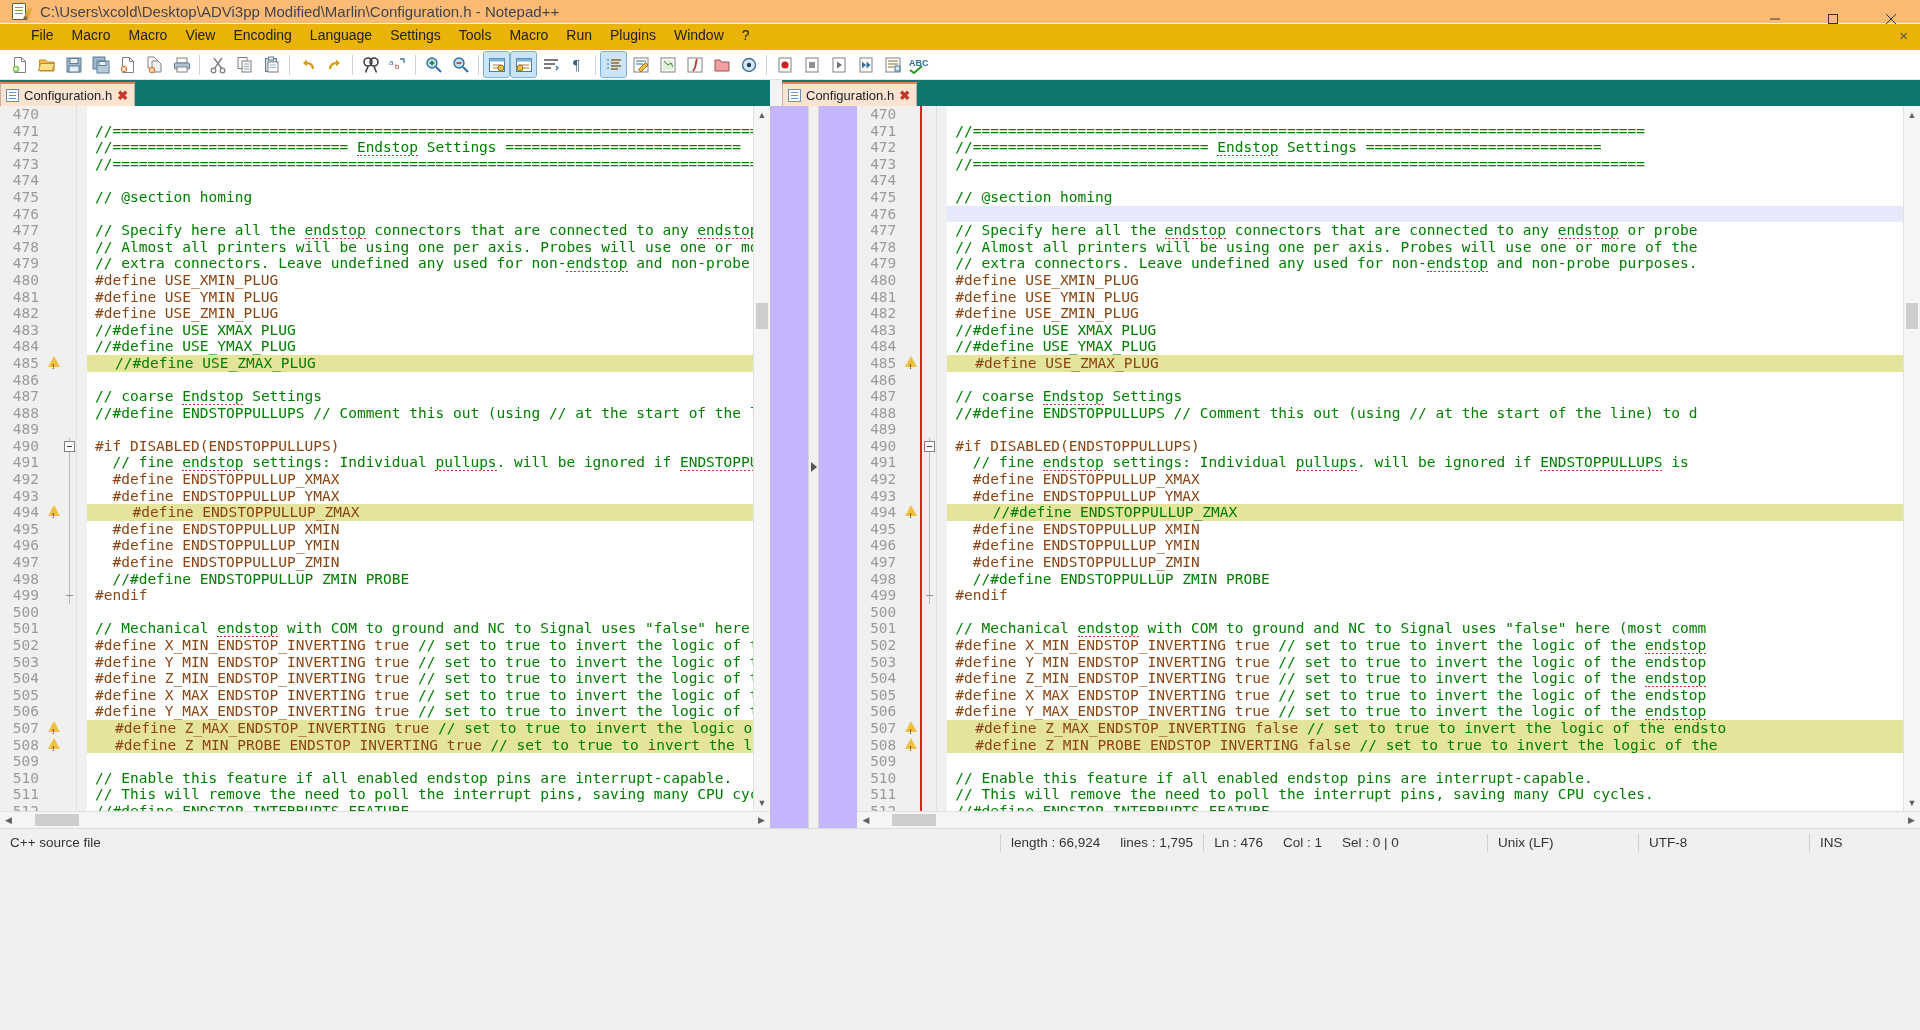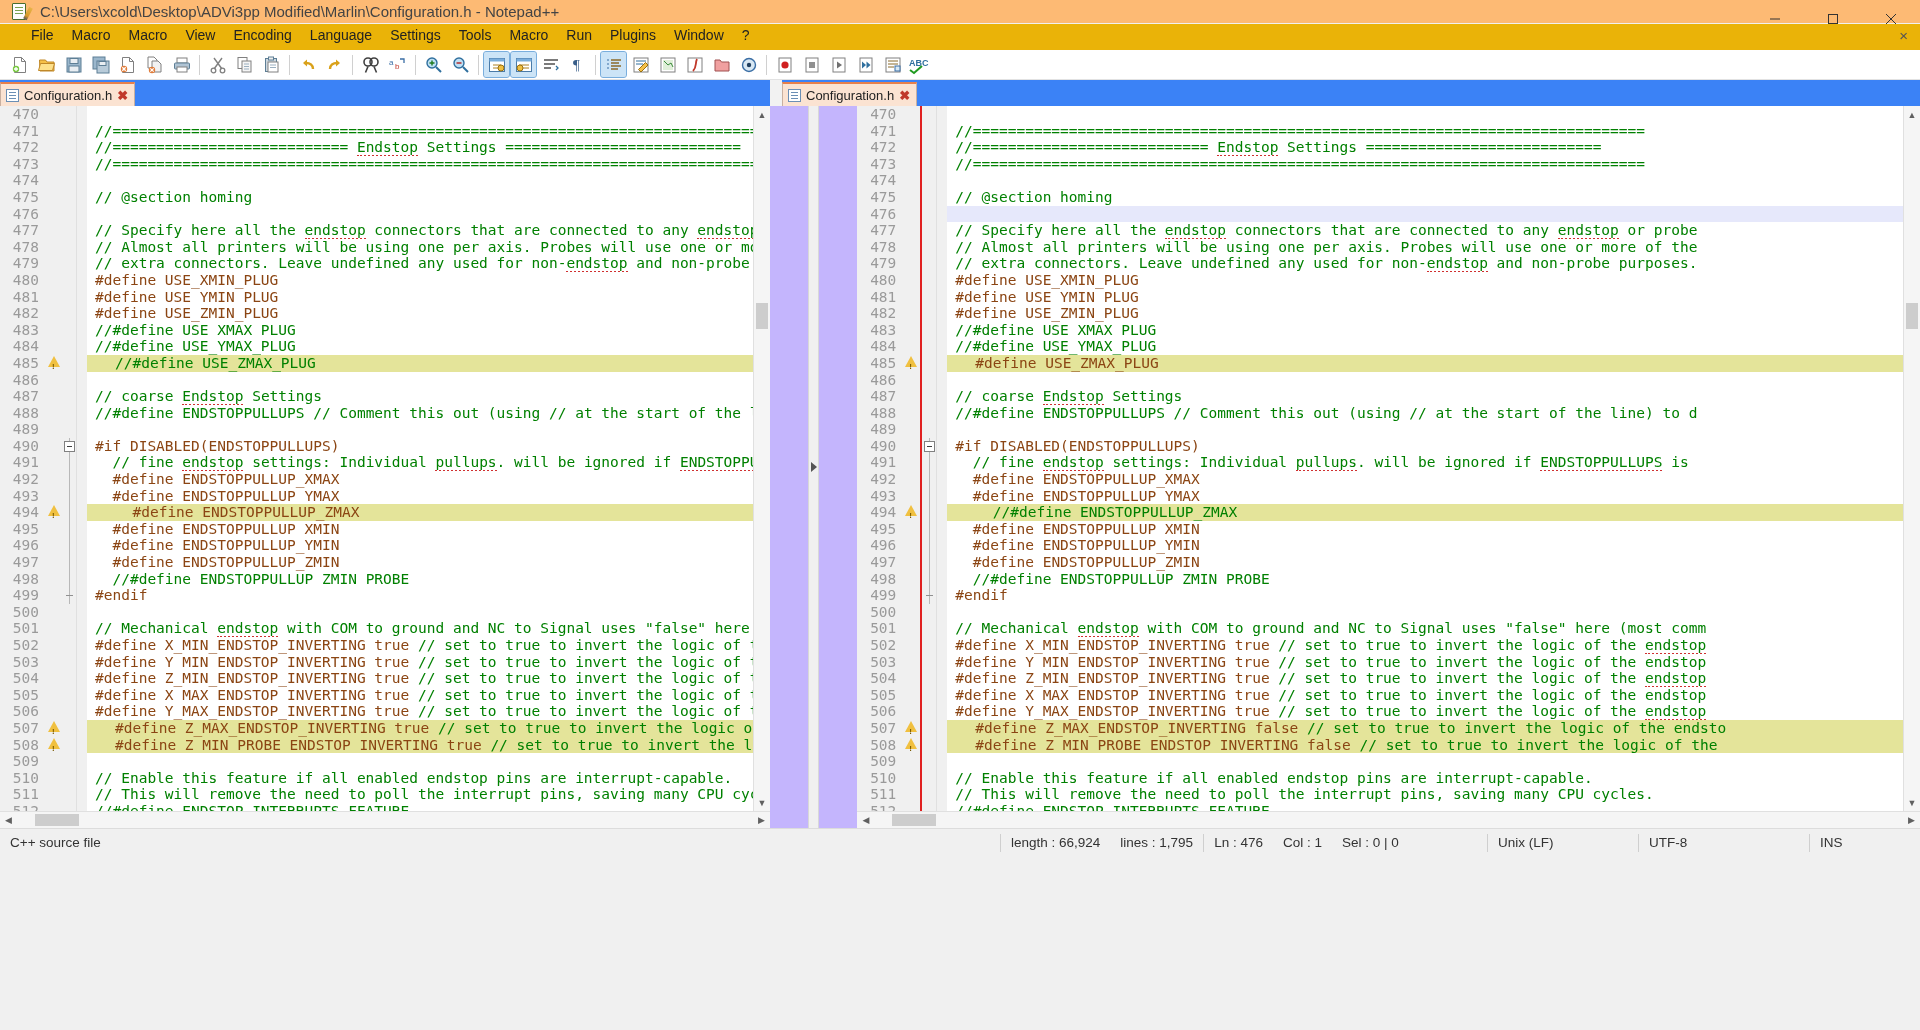--- a/index.html
+++ b/index.html
@@ -100,21 +100,21 @@
   .tb-sep {
     width: 1px; height: 20px;
     background: #d0d0d0;
     margin: 0 4px;
   }
 
   
   .tabrow {
     display: flex;
     height: 26px;
-    background: #3b82f6;
+    background: #0f766e;
     align-items: flex-end;
   }
   .tab {
     display: flex; align-items: center;
     height: 24px;
     padding: 0 6px 0 5px;
     background: #fbe3d2;
     border: 1px solid #c8b0a0;
     border-bottom: none;
     border-top: 2px solid #e8804b;

